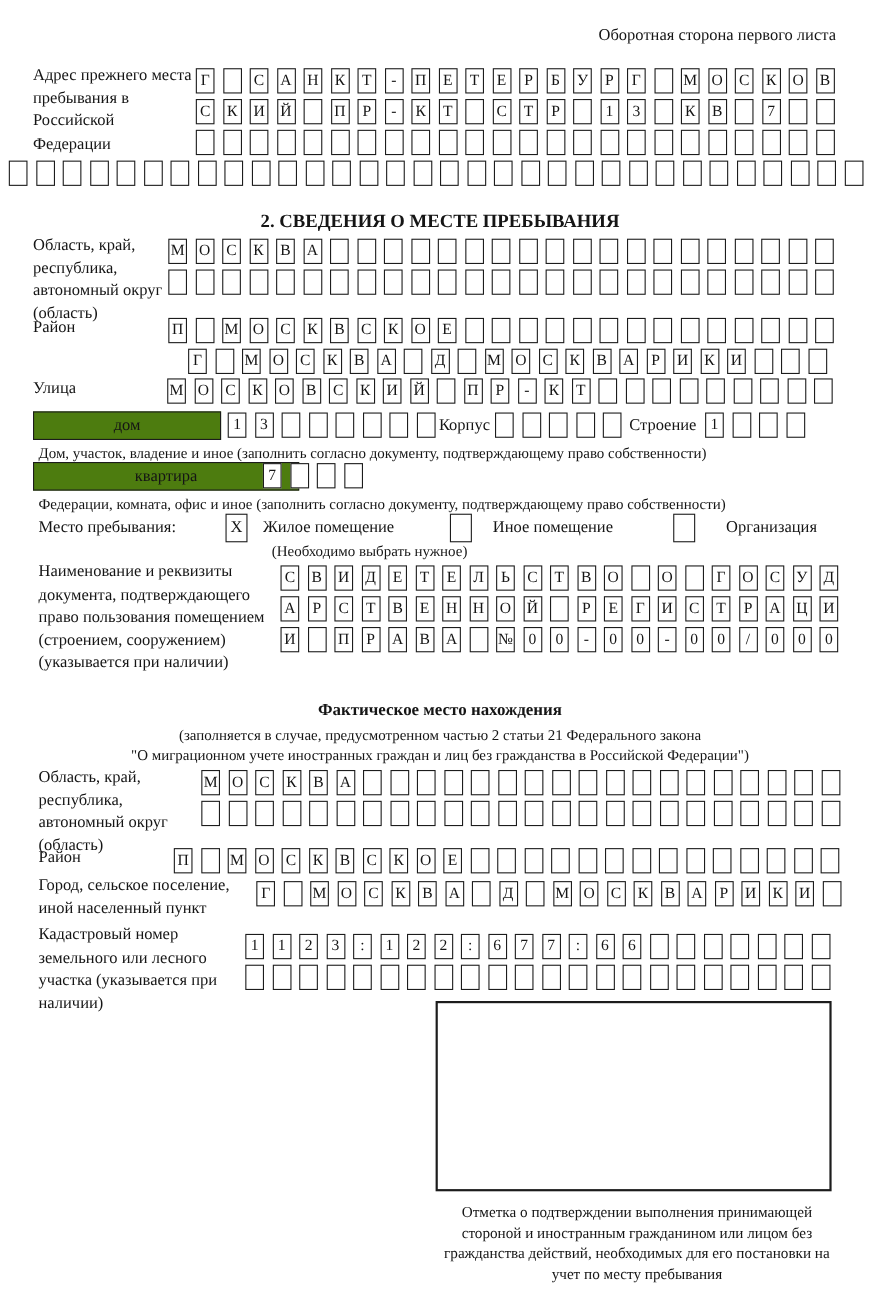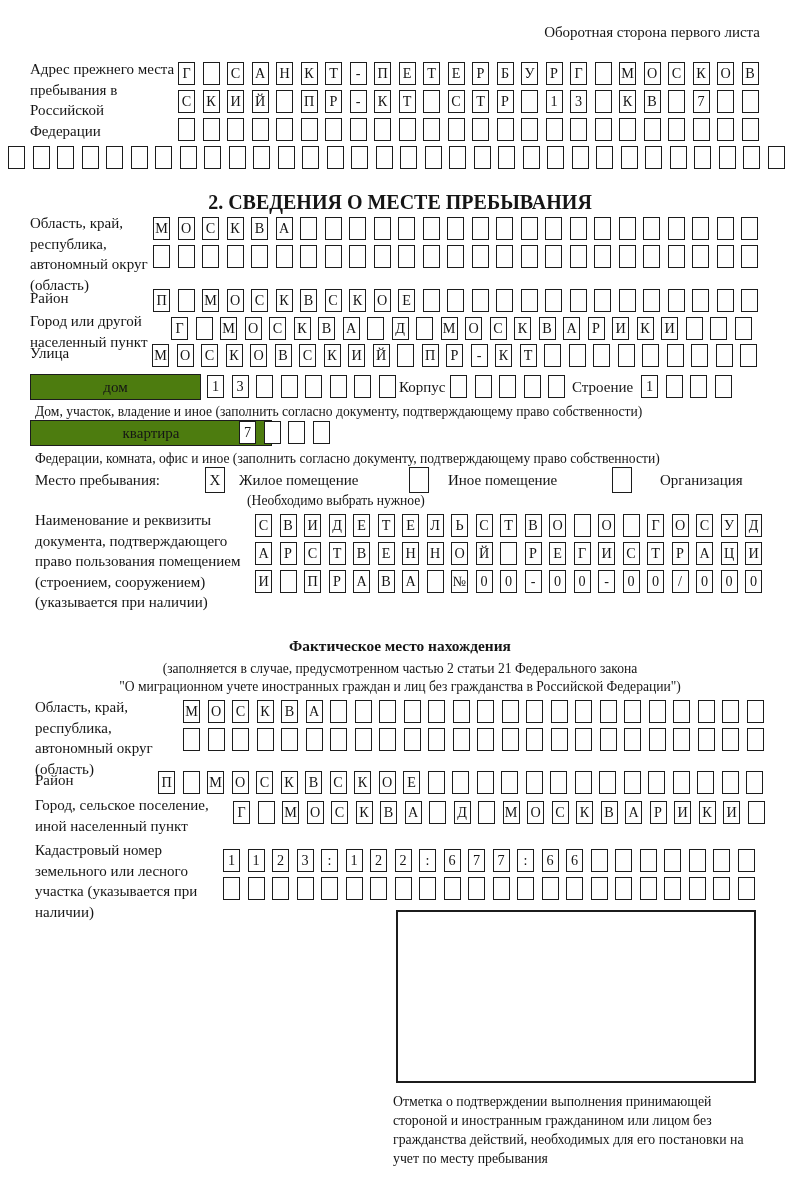--- a/index.html
+++ b/index.html
@@ -6,21 +6,21 @@
   html,body{background:#fff}
   body{
     width:800px;height:1180px;
     font-family:"Liberation Serif","DejaVu Serif",serif;
     color:#151515;
   }
   .page{position:relative;width:800px;height:1180px;background:#fff;overflow:hidden}
   .abs{position:absolute}
   .lbl{font-size:15px;line-height:20.5px}
   .cap{font-size:13.6px;line-height:17.5px}
-  .title{font-size:20px;font-weight:bold}
+  .title{font-size:17px;font-weight:bold}
   .centerline{left:0;width:800px;text-align:center}
   .grid{position:absolute;display:flex;gap:7.5px}
   .cb{
     flex:0 0 17px;width:17px;height:23px;
     border:1.4px solid #1c1c1c;background:#fff;
     display:flex;align-items:center;justify-content:center;
     font-size:14.2px;line-height:1;
   }
   .bigbox{
     position:absolute;height:26px;border:1.5px solid #1c1c1c;background:#4d7c0f;
@@ -233,21 +233,20 @@
       <span class="cb"></span>
       <span class="cb"></span>
       <span class="cb"></span>
       <span class="cb"></span>
       <span class="cb"></span>
       <span class="cb"></span>
       <span class="cb"></span>
       <span class="cb"></span>
     </div>
 
-  <div class="abs lbl" style="left:30px;top:311px;width:142px">Город или другой населенный пункт</div>
   <div class="grid" style="left:171px;top:317px">
       <span class="cb">Г</span>
       <span class="cb"></span>
       <span class="cb">М</span>
       <span class="cb">О</span>
       <span class="cb">С</span>
       <span class="cb">К</span>
       <span class="cb">В</span>
       <span class="cb">А</span>
       <span class="cb"></span>
@@ -571,15 +570,15 @@
       <span class="cb"></span>
       <span class="cb"></span>
       <span class="cb"></span>
       <span class="cb"></span>
       <span class="cb"></span>
       <span class="cb"></span>
       <span class="cb"></span>
     </div>
 
   <div class="stamp" style="left:396px;top:910px;width:360px;height:173px"></div>
-  <div class="abs cap" style="left:393px;top:1092px;width:372px;text-align:left;font-size:13.8px;line-height:19px">Отметка о подтверждении выполнения принимающей стороной и иностранным гражданином или лицом без гражданства действий, необходимых для его постановки на учет по месту пребывания</div>
+  <div class="abs cap" style="left:393px;top:1092px;width:372px;text-align:center;font-size:13.8px;line-height:19px">Отметка о подтверждении выполнения принимающей стороной и иностранным гражданином или лицом без гражданства действий, необходимых для его постановки на учет по месту пребывания</div>
 
 </div>
 
 </body></html>

